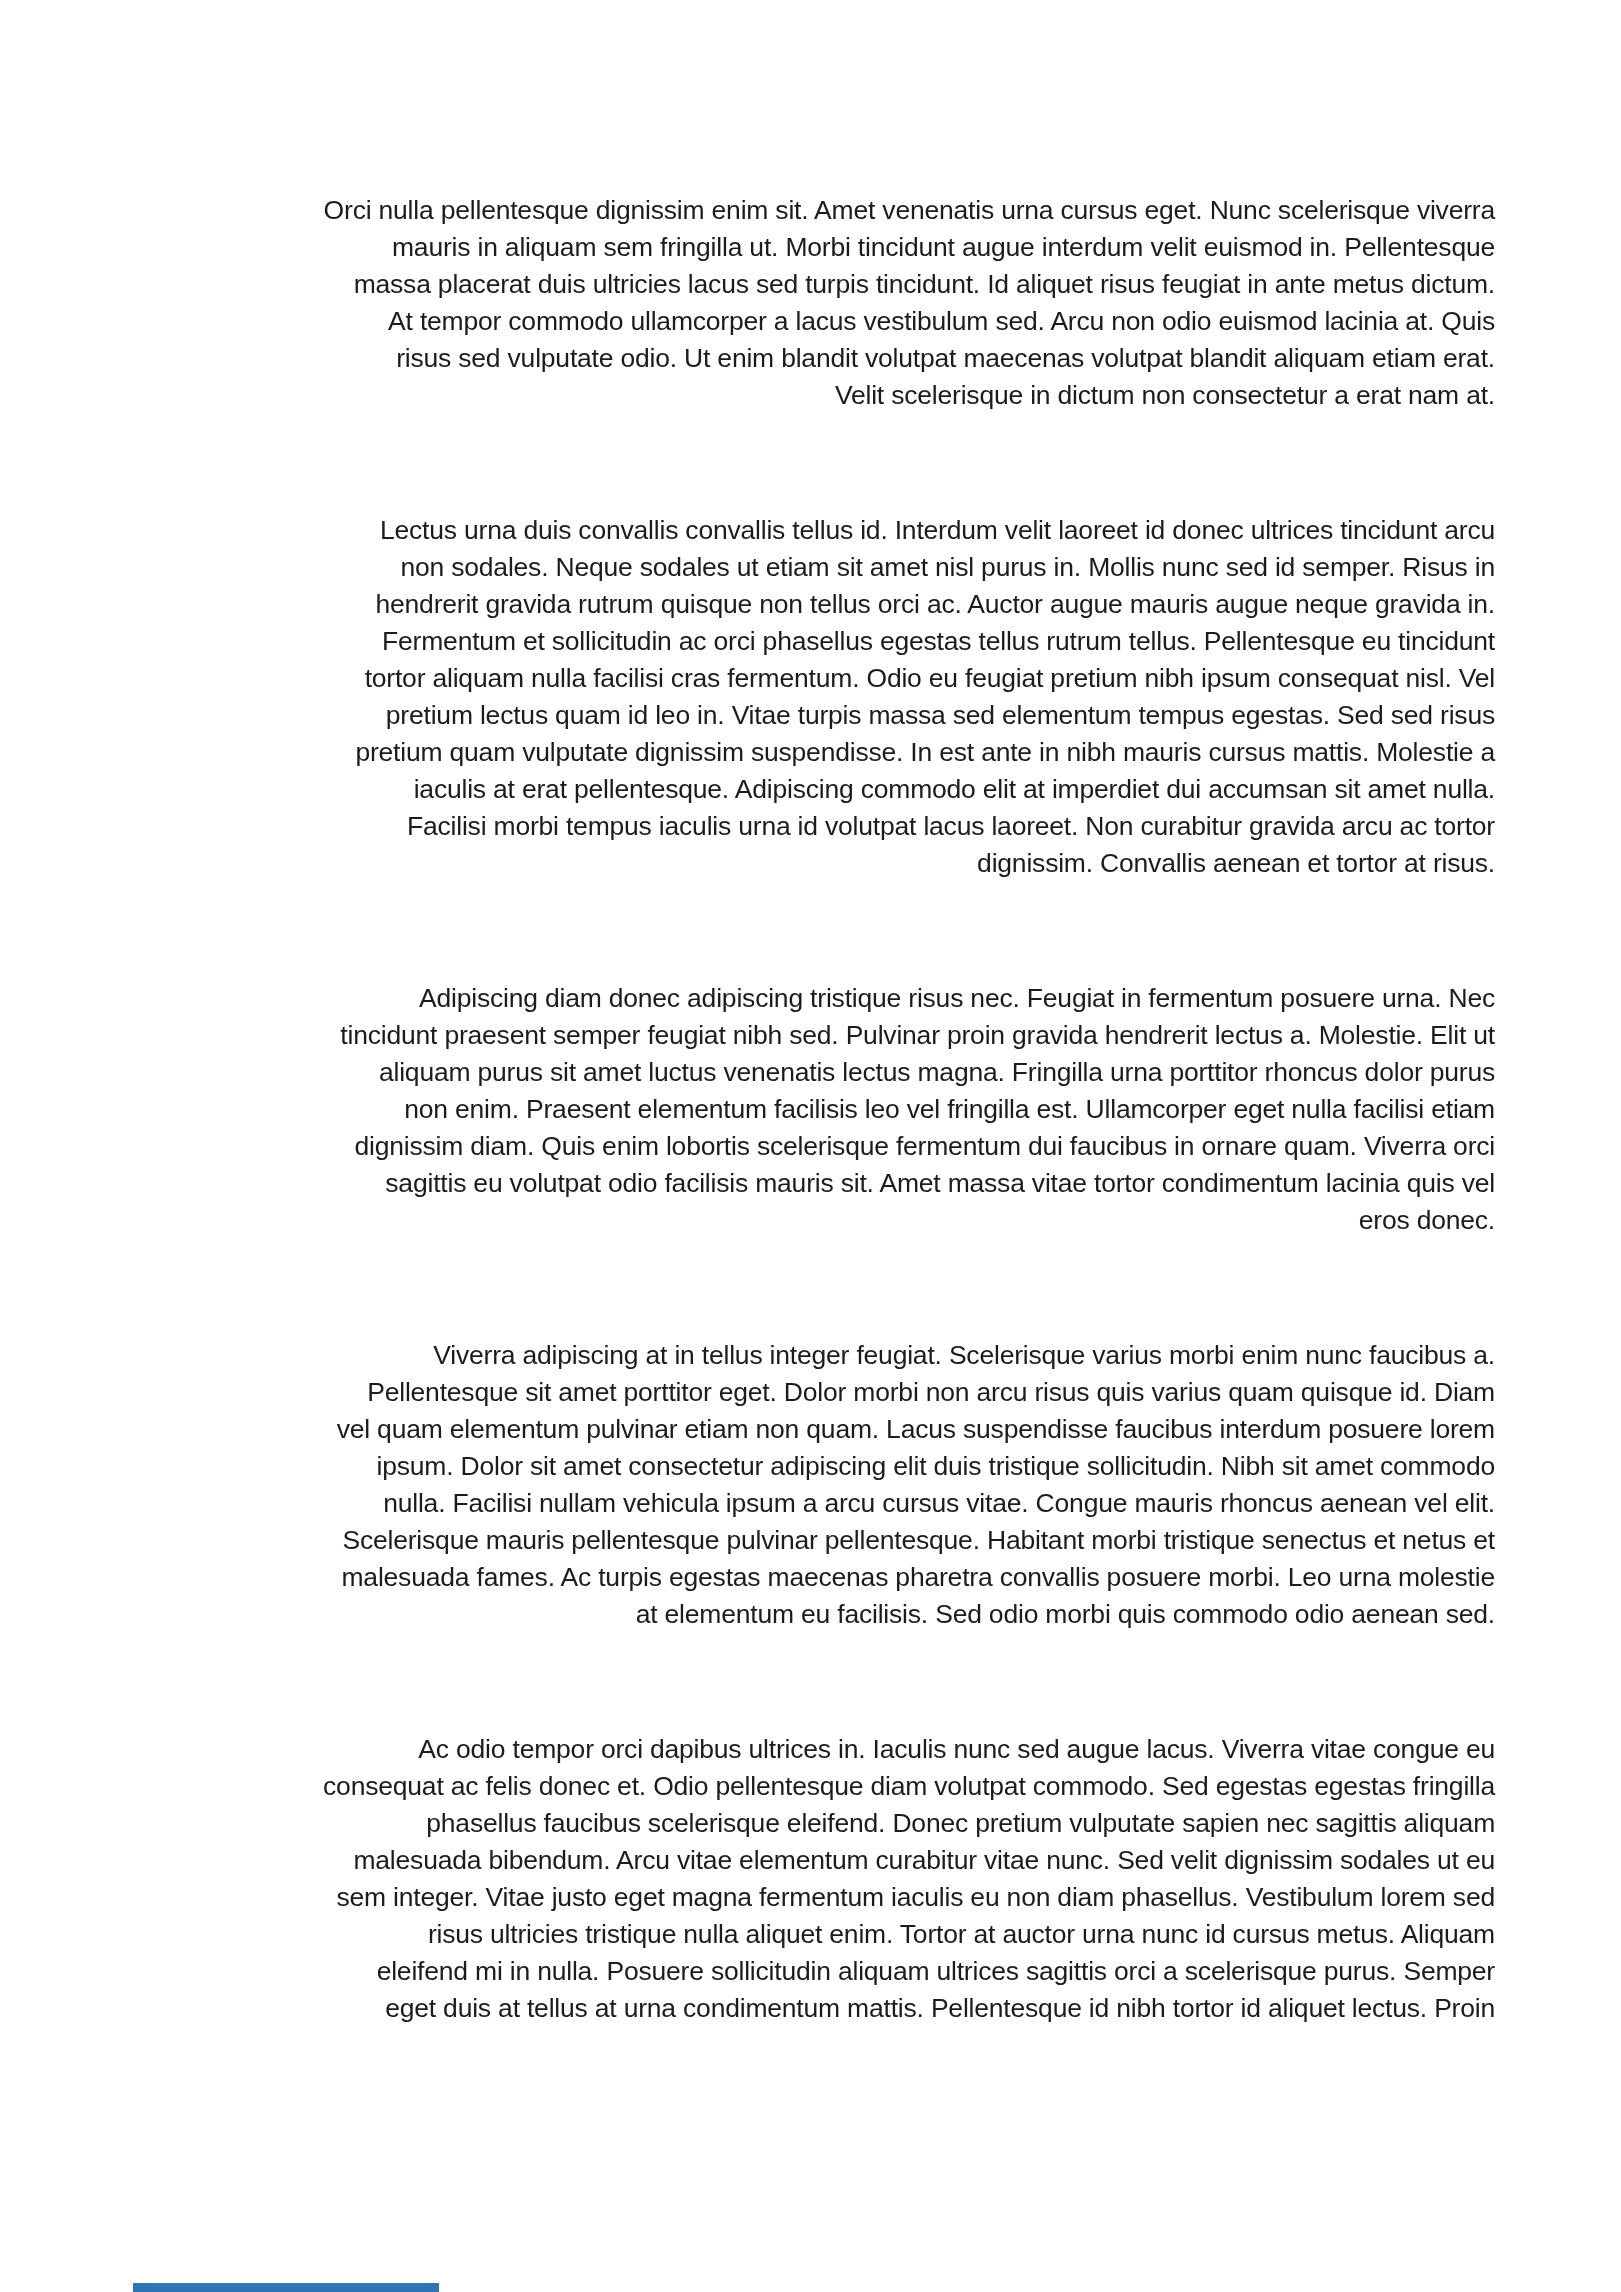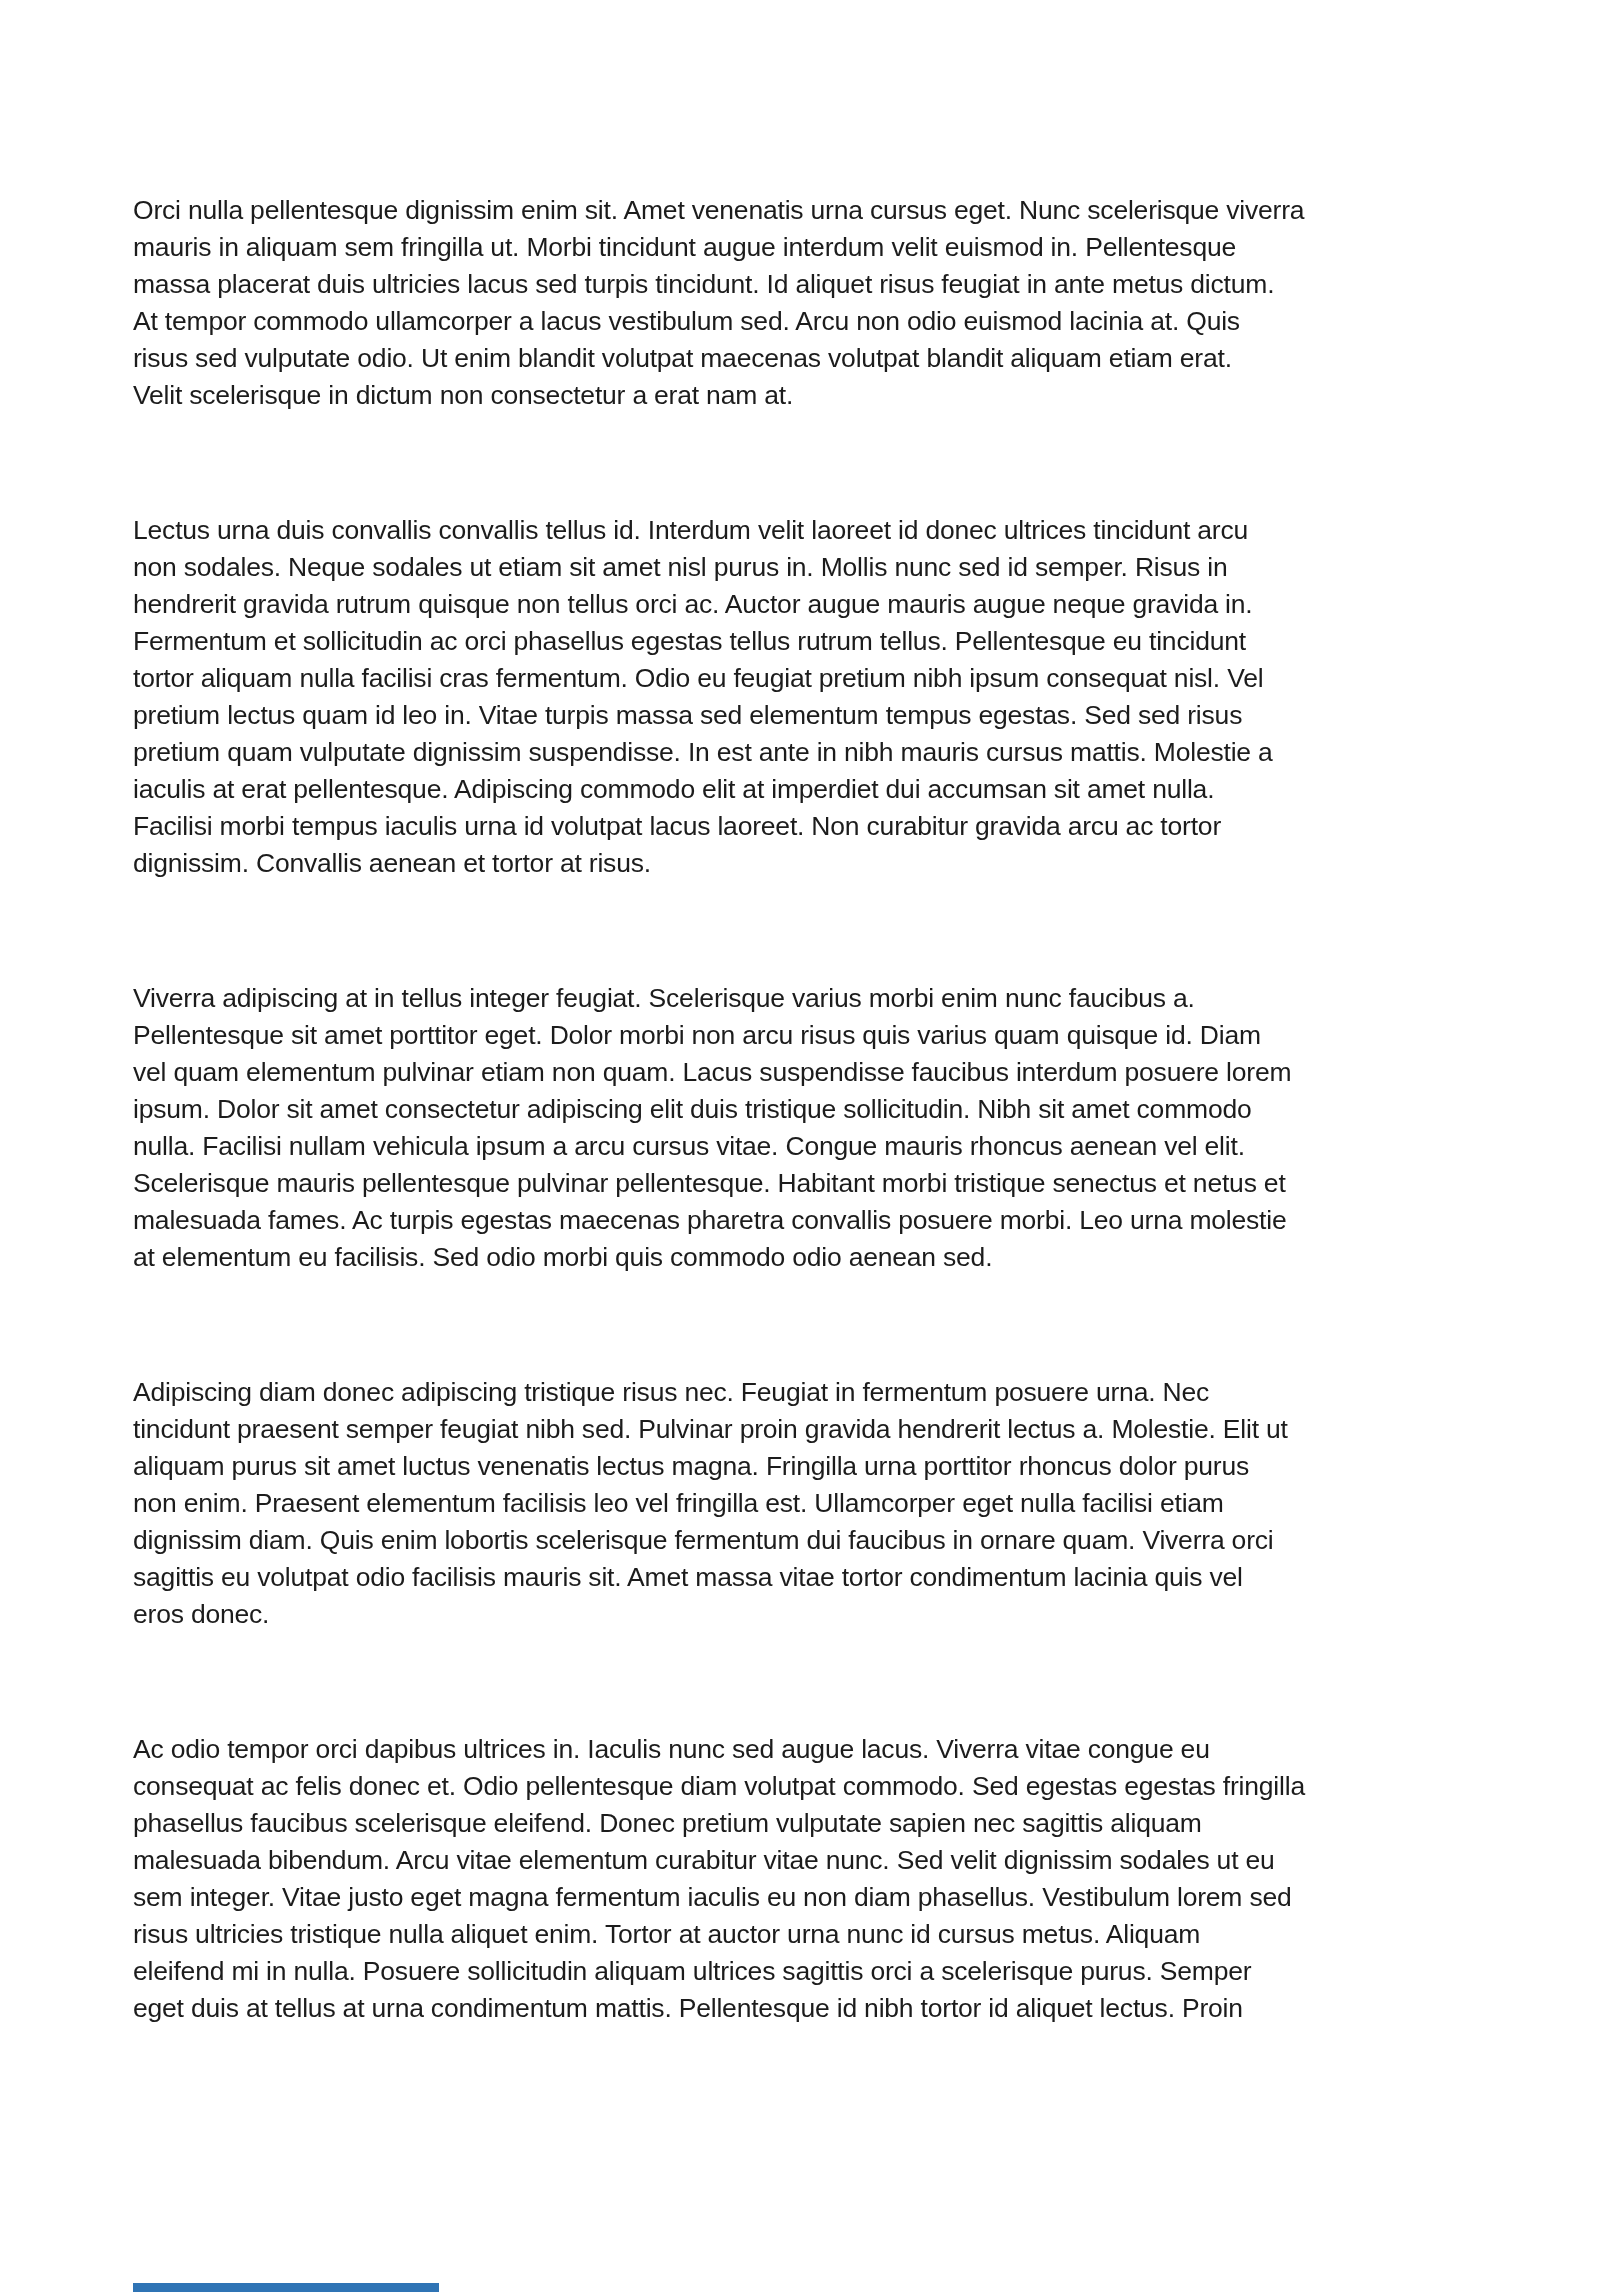--- a/index.html
+++ b/index.html
@@ -21,21 +21,21 @@
     left: 133px;
     width: 1362px;
   }
   .para {
     margin: 0 0 98px 0;
     font-size: 26.5px;
     line-height: 37px;
     color: #1c1c1c;
     white-space: pre-line;
     letter-spacing: -0.2px;
-    text-align: left;
+    text-align: right;
   }
   .bottom-bar {
     position: absolute;
     left: 133px;
     bottom: 0;
     width: 306px;
     height: 9.8px;
     background: #2f74b5;
   }
 </style>
@@ -53,35 +53,35 @@
     <p class="para">Lectus urna duis convallis convallis tellus id. Interdum velit laoreet id donec ultrices tincidunt arcu
 non sodales. Neque sodales ut etiam sit amet nisl purus in. Mollis nunc sed id semper. Risus in
 hendrerit gravida rutrum quisque non tellus orci ac. Auctor augue mauris augue neque gravida in.
 Fermentum et sollicitudin ac orci phasellus egestas tellus rutrum tellus. Pellentesque eu tincidunt
 tortor aliquam nulla facilisi cras fermentum. Odio eu feugiat pretium nibh ipsum consequat nisl. Vel
 pretium lectus quam id leo in. Vitae turpis massa sed elementum tempus egestas. Sed sed risus
 pretium quam vulputate dignissim suspendisse. In est ante in nibh mauris cursus mattis. Molestie a
 iaculis at erat pellentesque. Adipiscing commodo elit at imperdiet dui accumsan sit amet nulla.
 Facilisi morbi tempus iaculis urna id volutpat lacus laoreet. Non curabitur gravida arcu ac tortor
 dignissim. Convallis aenean et tortor at risus.</p>
+    <p class="para">Adipiscing diam donec adipiscing tristique risus nec. Feugiat in fermentum posuere urna. Nec
+tincidunt praesent semper feugiat nibh sed. Pulvinar proin gravida hendrerit lectus a. Molestie. Elit ut
+aliquam purus sit amet luctus venenatis lectus magna. Fringilla urna porttitor rhoncus dolor purus
+non enim. Praesent elementum facilisis leo vel fringilla est. Ullamcorper eget nulla facilisi etiam
+dignissim diam. Quis enim lobortis scelerisque fermentum dui faucibus in ornare quam. Viverra orci
+sagittis eu volutpat odio facilisis mauris sit. Amet massa vitae tortor condimentum lacinia quis vel
+eros donec.</p>
     <p class="para">Viverra adipiscing at in tellus integer feugiat. Scelerisque varius morbi enim nunc faucibus a.
 Pellentesque sit amet porttitor eget. Dolor morbi non arcu risus quis varius quam quisque id. Diam
 vel quam elementum pulvinar etiam non quam. Lacus suspendisse faucibus interdum posuere lorem
 ipsum. Dolor sit amet consectetur adipiscing elit duis tristique sollicitudin. Nibh sit amet commodo
 nulla. Facilisi nullam vehicula ipsum a arcu cursus vitae. Congue mauris rhoncus aenean vel elit.
 Scelerisque mauris pellentesque pulvinar pellentesque. Habitant morbi tristique senectus et netus et
 malesuada fames. Ac turpis egestas maecenas pharetra convallis posuere morbi. Leo urna molestie
 at elementum eu facilisis. Sed odio morbi quis commodo odio aenean sed.</p>
-    <p class="para">Adipiscing diam donec adipiscing tristique risus nec. Feugiat in fermentum posuere urna. Nec
-tincidunt praesent semper feugiat nibh sed. Pulvinar proin gravida hendrerit lectus a. Molestie. Elit ut
-aliquam purus sit amet luctus venenatis lectus magna. Fringilla urna porttitor rhoncus dolor purus
-non enim. Praesent elementum facilisis leo vel fringilla est. Ullamcorper eget nulla facilisi etiam
-dignissim diam. Quis enim lobortis scelerisque fermentum dui faucibus in ornare quam. Viverra orci
-sagittis eu volutpat odio facilisis mauris sit. Amet massa vitae tortor condimentum lacinia quis vel
-eros donec.</p>
     <p class="para">Ac odio tempor orci dapibus ultrices in. Iaculis nunc sed augue lacus. Viverra vitae congue eu
 consequat ac felis donec et. Odio pellentesque diam volutpat commodo. Sed egestas egestas fringilla
 phasellus faucibus scelerisque eleifend. Donec pretium vulputate sapien nec sagittis aliquam
 malesuada bibendum. Arcu vitae elementum curabitur vitae nunc. Sed velit dignissim sodales ut eu
 sem integer. Vitae justo eget magna fermentum iaculis eu non diam phasellus. Vestibulum lorem sed
 risus ultricies tristique nulla aliquet enim. Tortor at auctor urna nunc id cursus metus. Aliquam
 eleifend mi in nulla. Posuere sollicitudin aliquam ultrices sagittis orci a scelerisque purus. Semper
 eget duis at tellus at urna condimentum mattis. Pellentesque id nibh tortor id aliquet lectus. Proin</p>
   </div>
   <div class="bottom-bar"></div>

